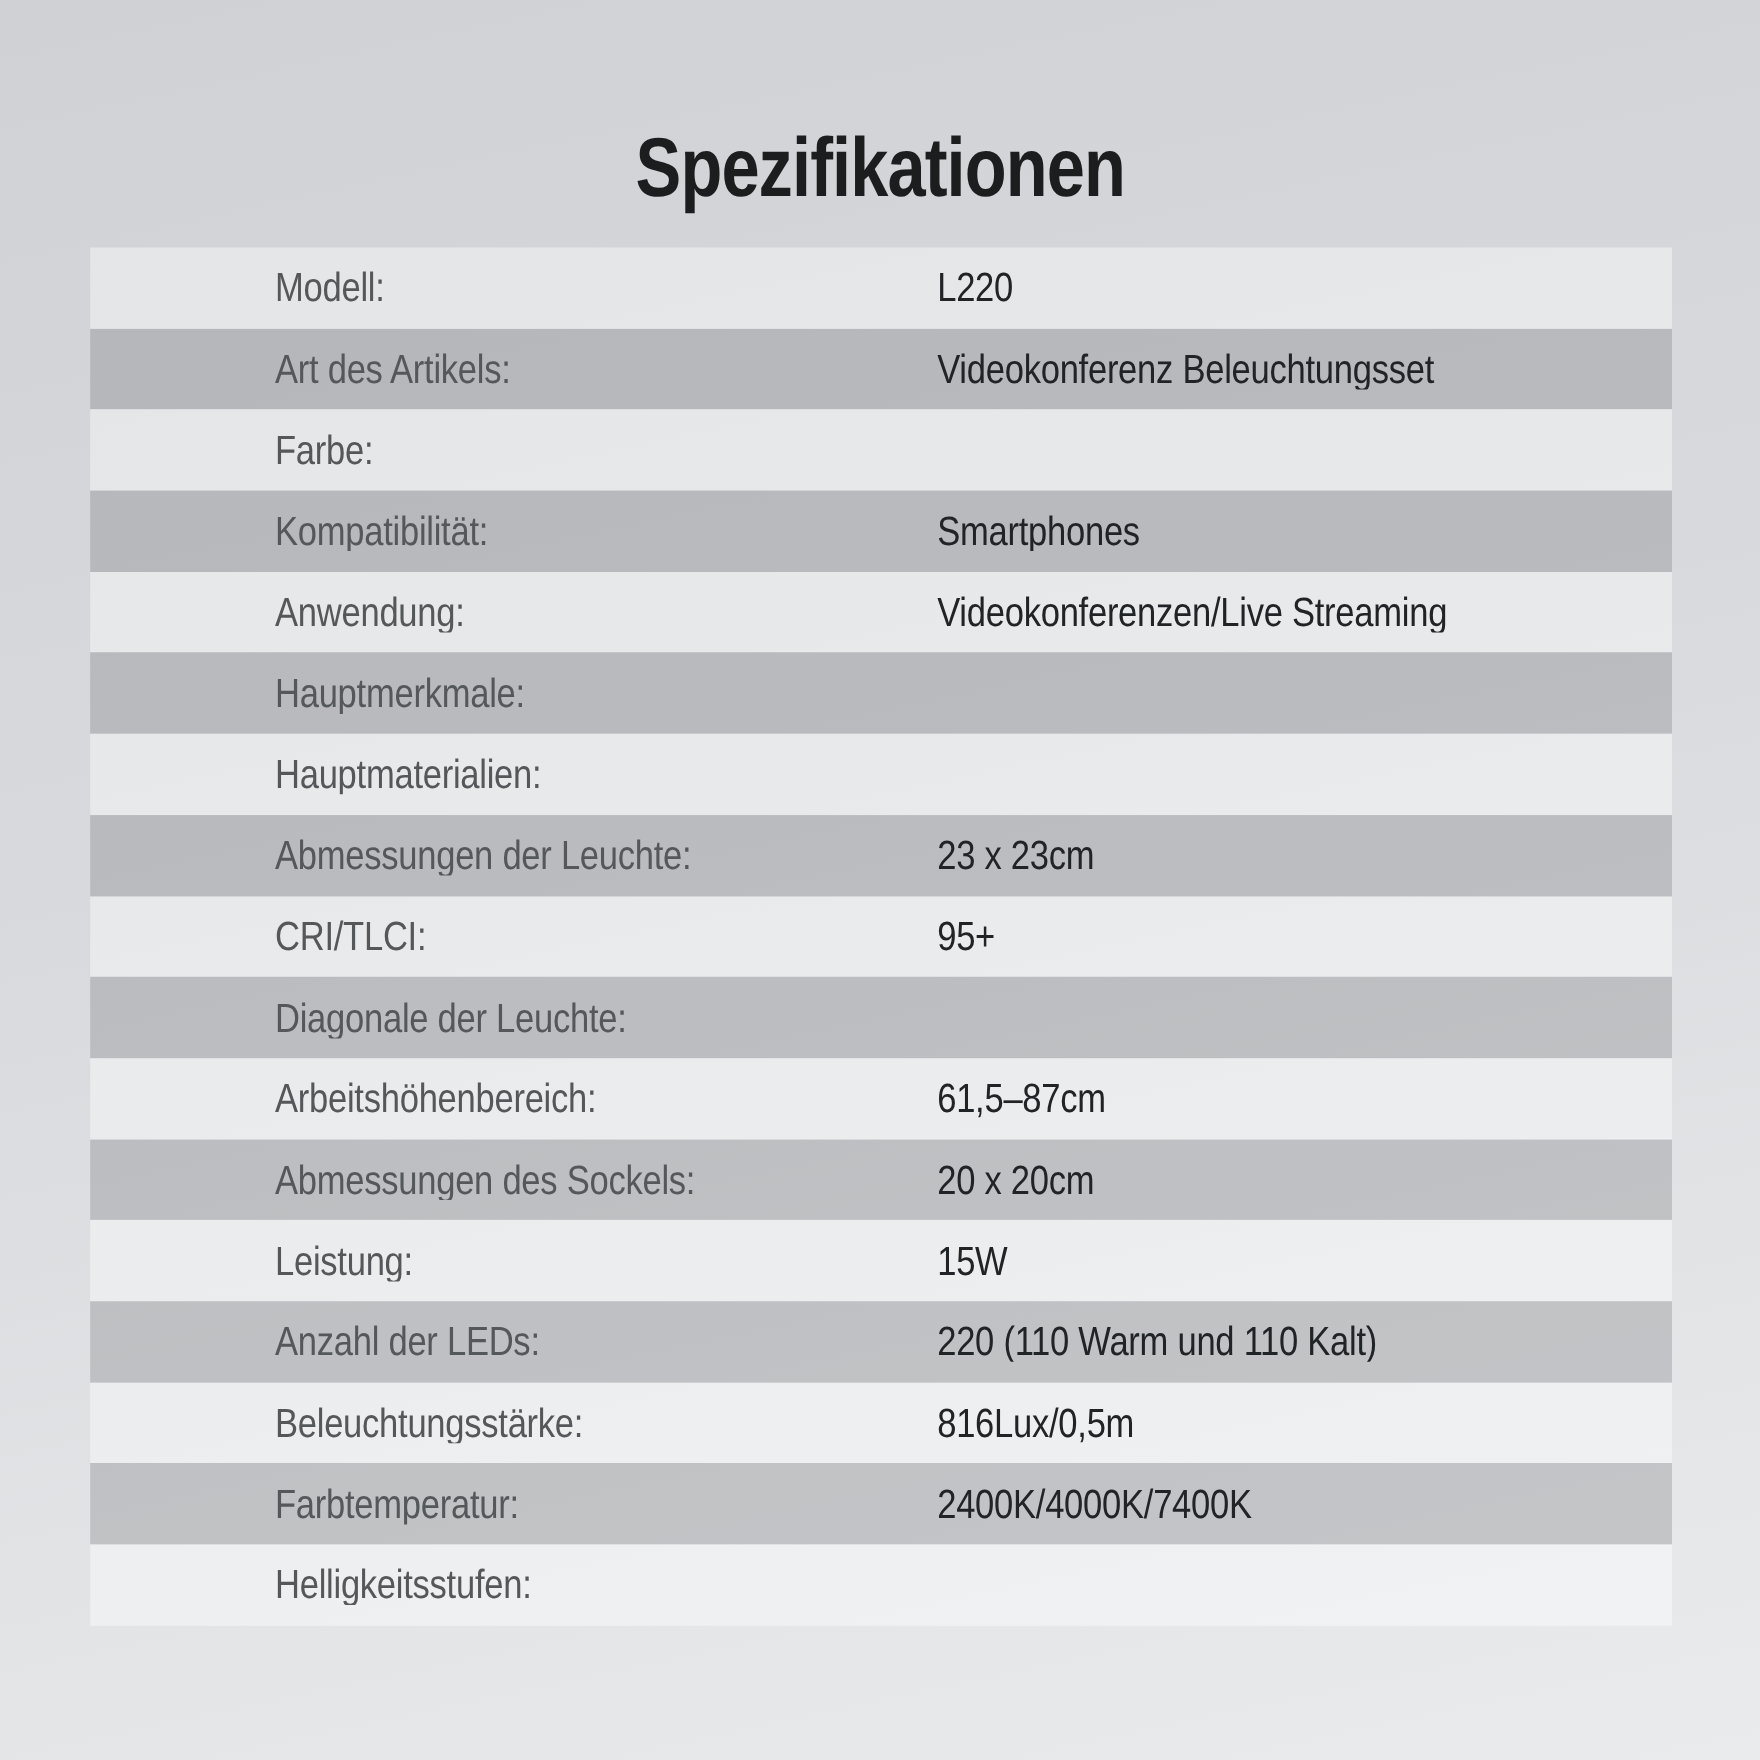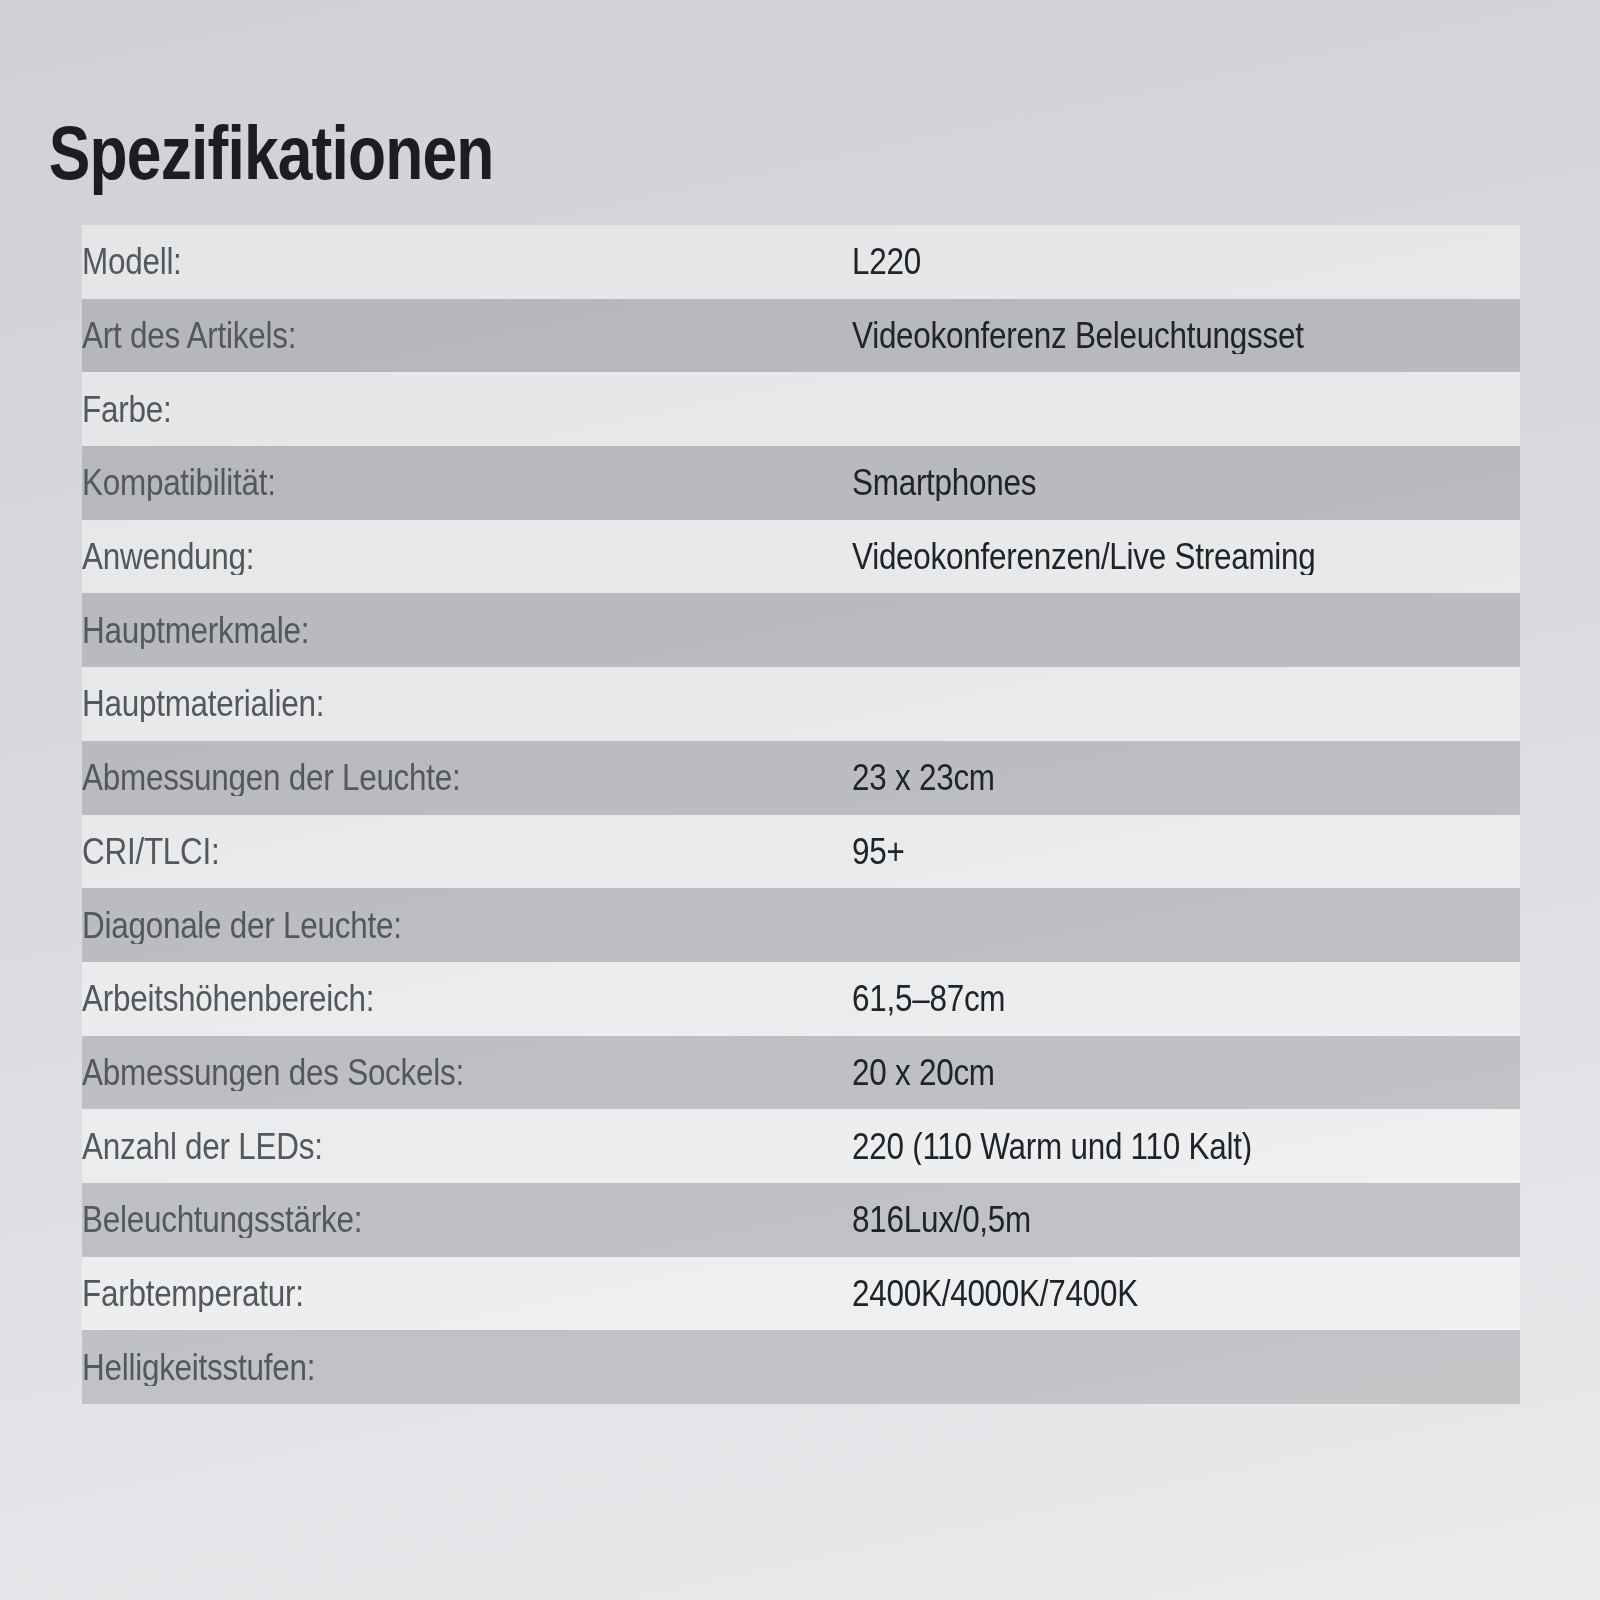--- a/index.html
+++ b/index.html
@@ -10,21 +10,21 @@
       var(--background-top, #cfd1d4) 0%,
       var(--background-mid, #d8dadd) 45%,
       var(--background-bottom, #e9ebed) 100%);
     overflow: hidden;
   }
   .stage { position: relative; width: 1600px; height: 1600px; }
 
   .page-title {
     position: absolute;
     top: 115px; left: 0; right: 0;
-    text-align: left;
+    text-align: center;
     font-size: 76px;
     font-weight: 700;
     line-height: 1;
     color: var(--title-text, #1b1d1f);
     letter-spacing: -1px;
   }
   .page-title .squeeze {
     display: inline-block;
     transform: scaleX(0.82);
     transform-origin: center center;
@@ -39,21 +39,21 @@
   .row {
     display: grid;
     grid-template-columns: 770px 1fr;
     height: 73.7px;
     align-items: center;
   }
   .row:nth-child(odd)  { background: var(--row-light, rgba(255,255,255,0.42)); }
   .row:nth-child(even) { background: var(--row-dark, rgba(94,96,100,0.25)); }
 
   .cell { overflow: hidden; white-space: nowrap; }
-  .cell.label { }
+  .cell.label { padding-left: 168px; }
   .cell .squeeze {
     display: inline-block;
     transform: scaleX(0.85);
     transform-origin: left center;
     font-size: 37px;
     line-height: 1;
     letter-spacing: -0.3px;
   }
   .cell.label .squeeze { color: var(--label-text, #55585b); font-weight: 400; }
   .cell.value .squeeze { color: var(--value-text, #212427); font-weight: 400; }
@@ -116,20 +116,24 @@
     <div class="row">
       <div class="cell label"><span class="squeeze">Arbeitshöhenbereich:</span></div>
       <div class="cell value"><span class="squeeze">61,5–87cm</span></div>
     </div>
 
     <div class="row">
       <div class="cell label"><span class="squeeze">Abmessungen des Sockels:</span></div>
       <div class="cell value"><span class="squeeze">20 x 20cm</span></div>
     </div>
 
+    <div class="row">
+      <div class="cell label"><span class="squeeze">Leistung:</span></div>
+      <div class="cell value"><span class="squeeze">15W</span></div>
+    </div>
 
     <div class="row">
       <div class="cell label"><span class="squeeze">Anzahl der LEDs:</span></div>
       <div class="cell value"><span class="squeeze">220 (110 Warm und 110 Kalt)</span></div>
     </div>
 
     <div class="row">
       <div class="cell label"><span class="squeeze">Beleuchtungsstärke:</span></div>
       <div class="cell value"><span class="squeeze">816Lux/0,5m</span></div>
     </div>

